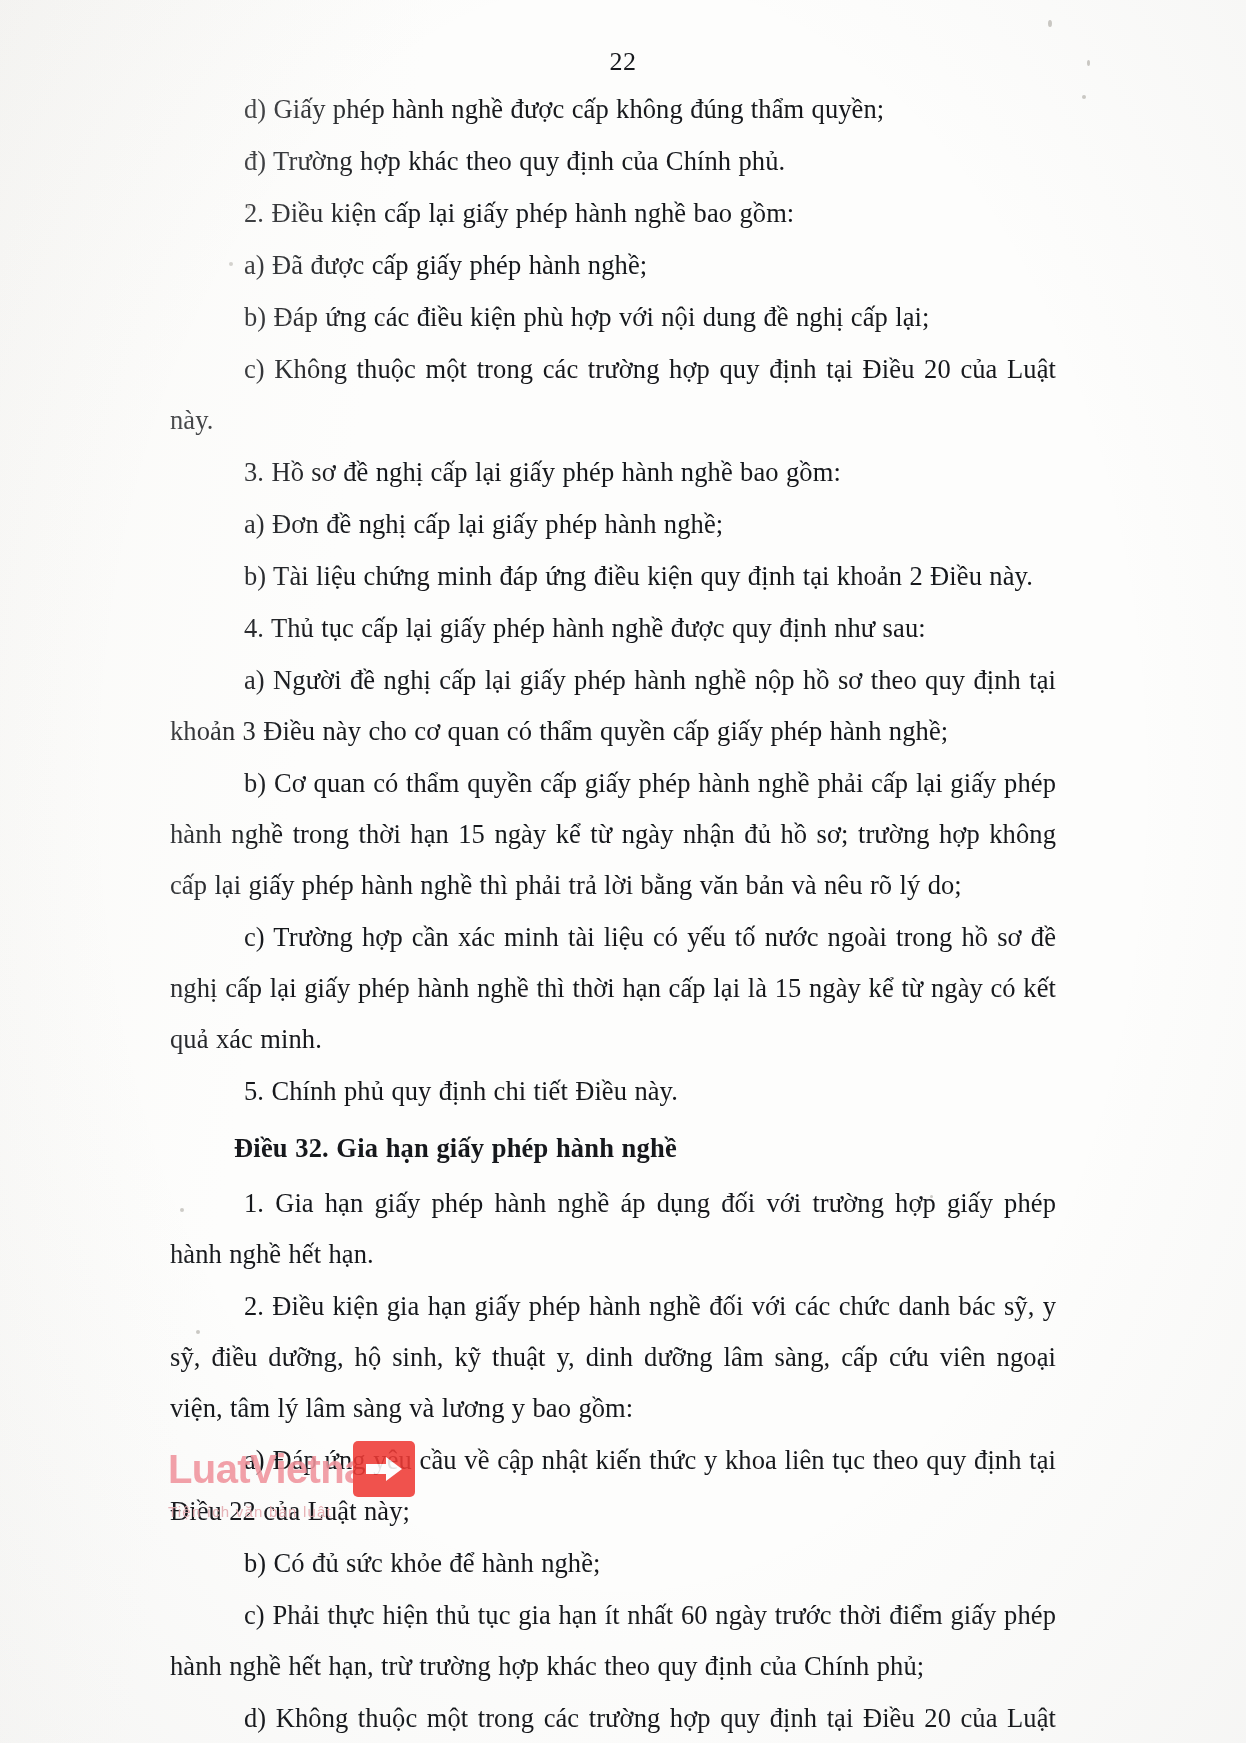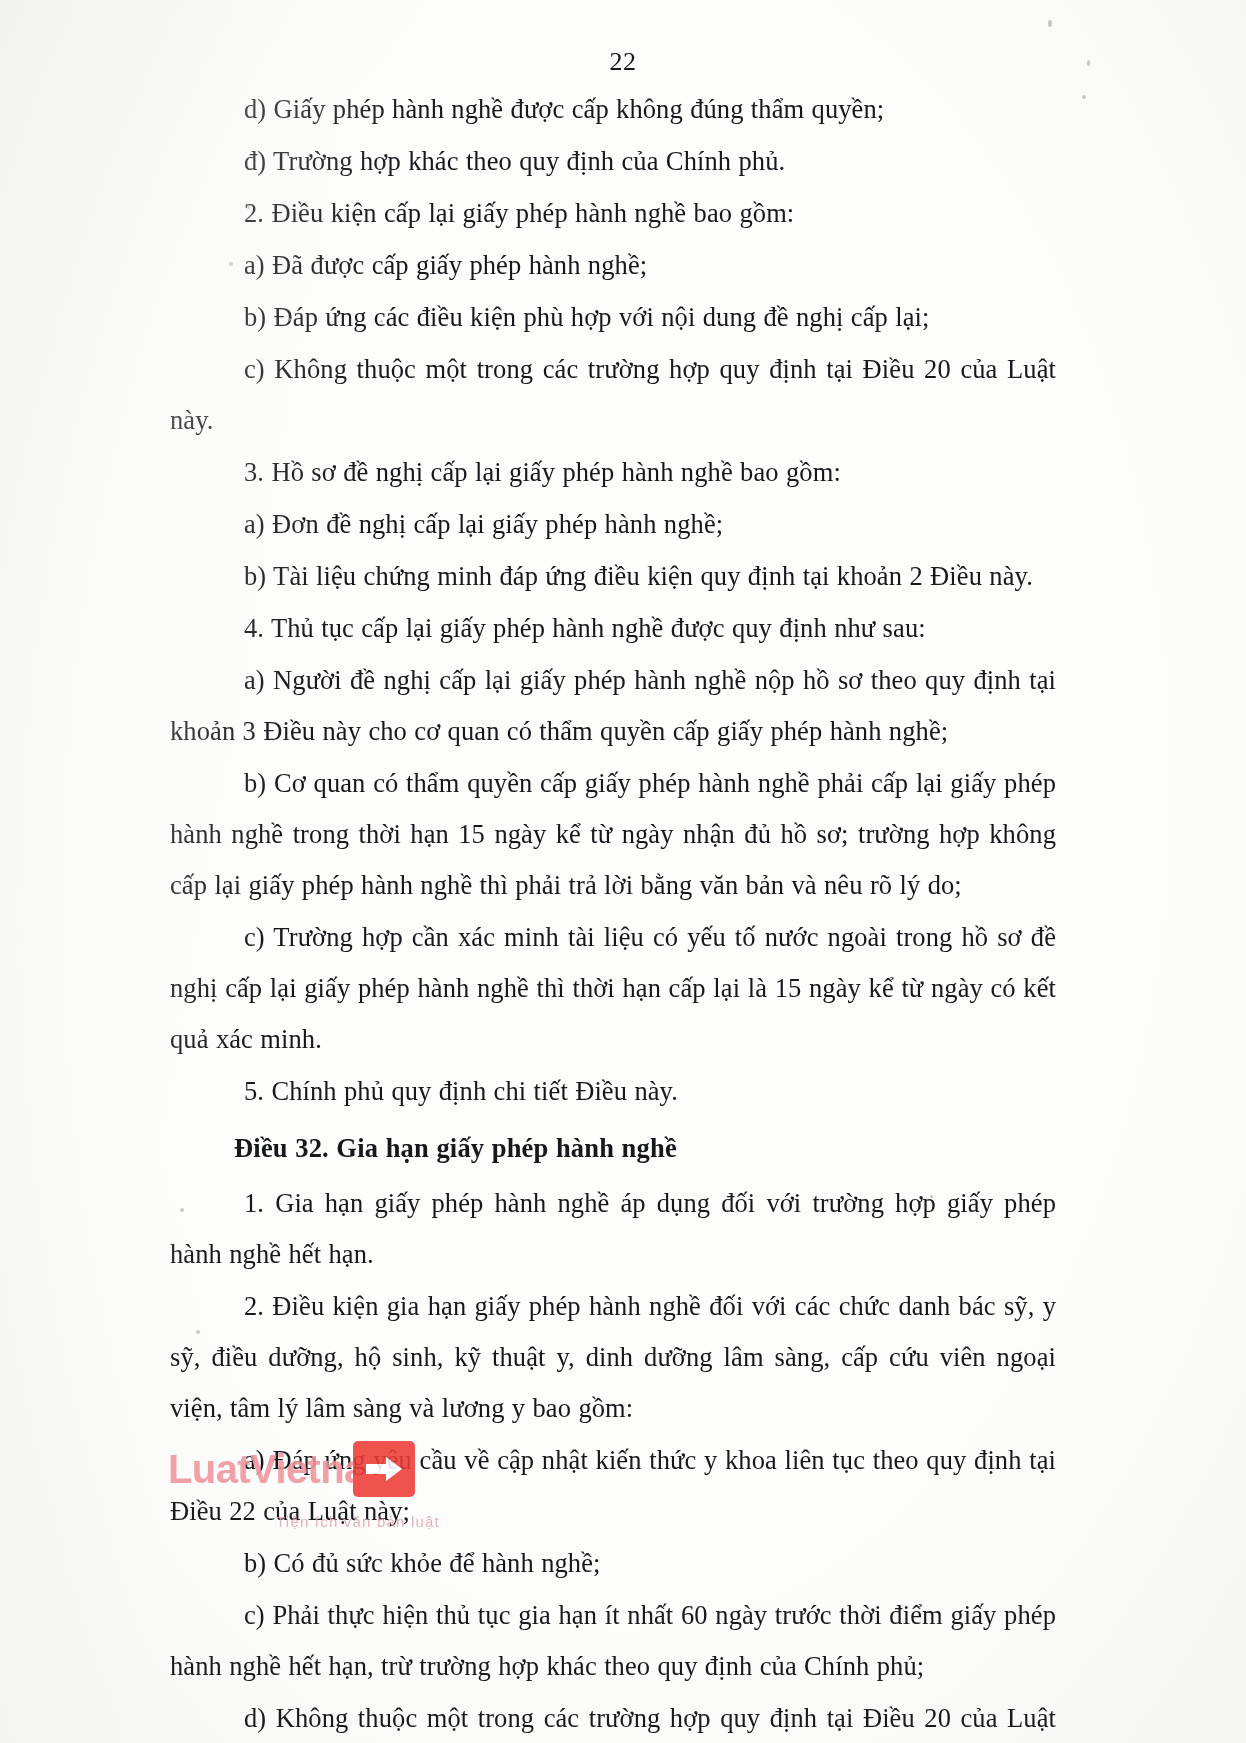--- a/index.html
+++ b/index.html
@@ -91,23 +91,22 @@
     line-height: 44px;
     white-space: nowrap;
   }
   .wm-text .wm-luat { color: #f0949d; }
   .wm-text .wm-vietnam { color: #f0949d; }
   .wm-sub {
     font-family: "Liberation Sans", sans-serif;
     font-size: 15px;
     color: #e3a8ad;
     letter-spacing: 1.2px;
-    margin-top: 22px;
+    margin-top: 12px;
     white-space: nowrap;
-    text-align: center;
   }
   .wm-arrow-box {
     position: absolute;
     left: 185px;
     top: -6px;
     width: 62px;
     height: 56px;
     background: #ef3b36;
     border-radius: 5px;
     display: flex;

